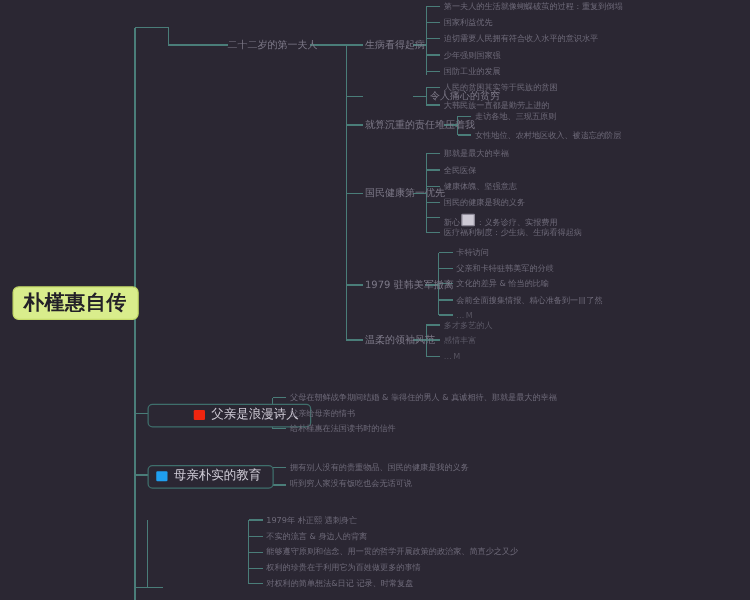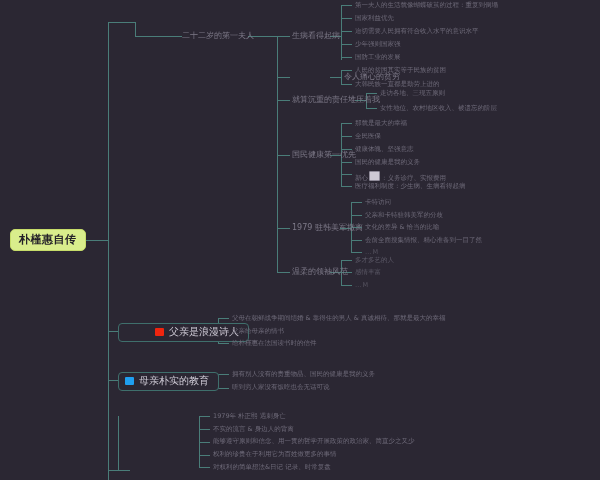--- a/index.html
+++ b/index.html
@@ -33,21 +33,21 @@
     white-space: nowrap;
     line-height: 1;
   }
   
   .root {
     background: #d9ed8c;
     color: #232028;
     border: 1px solid #c6dc6a;
     border-radius: 5px;
     padding: 4px 8px 5px 8px;
-    font-size: 11px;
+    font-size: 16px;
     letter-spacing: 0.5px;
     font-weight: 600;
   }
   
   .boxed {
     border: 1px solid #3f6f6c;
     border-radius: 4px;
     padding: 3px 9px 4px 6px;
     font-size: 10px;
     color: #cfcbd6;

